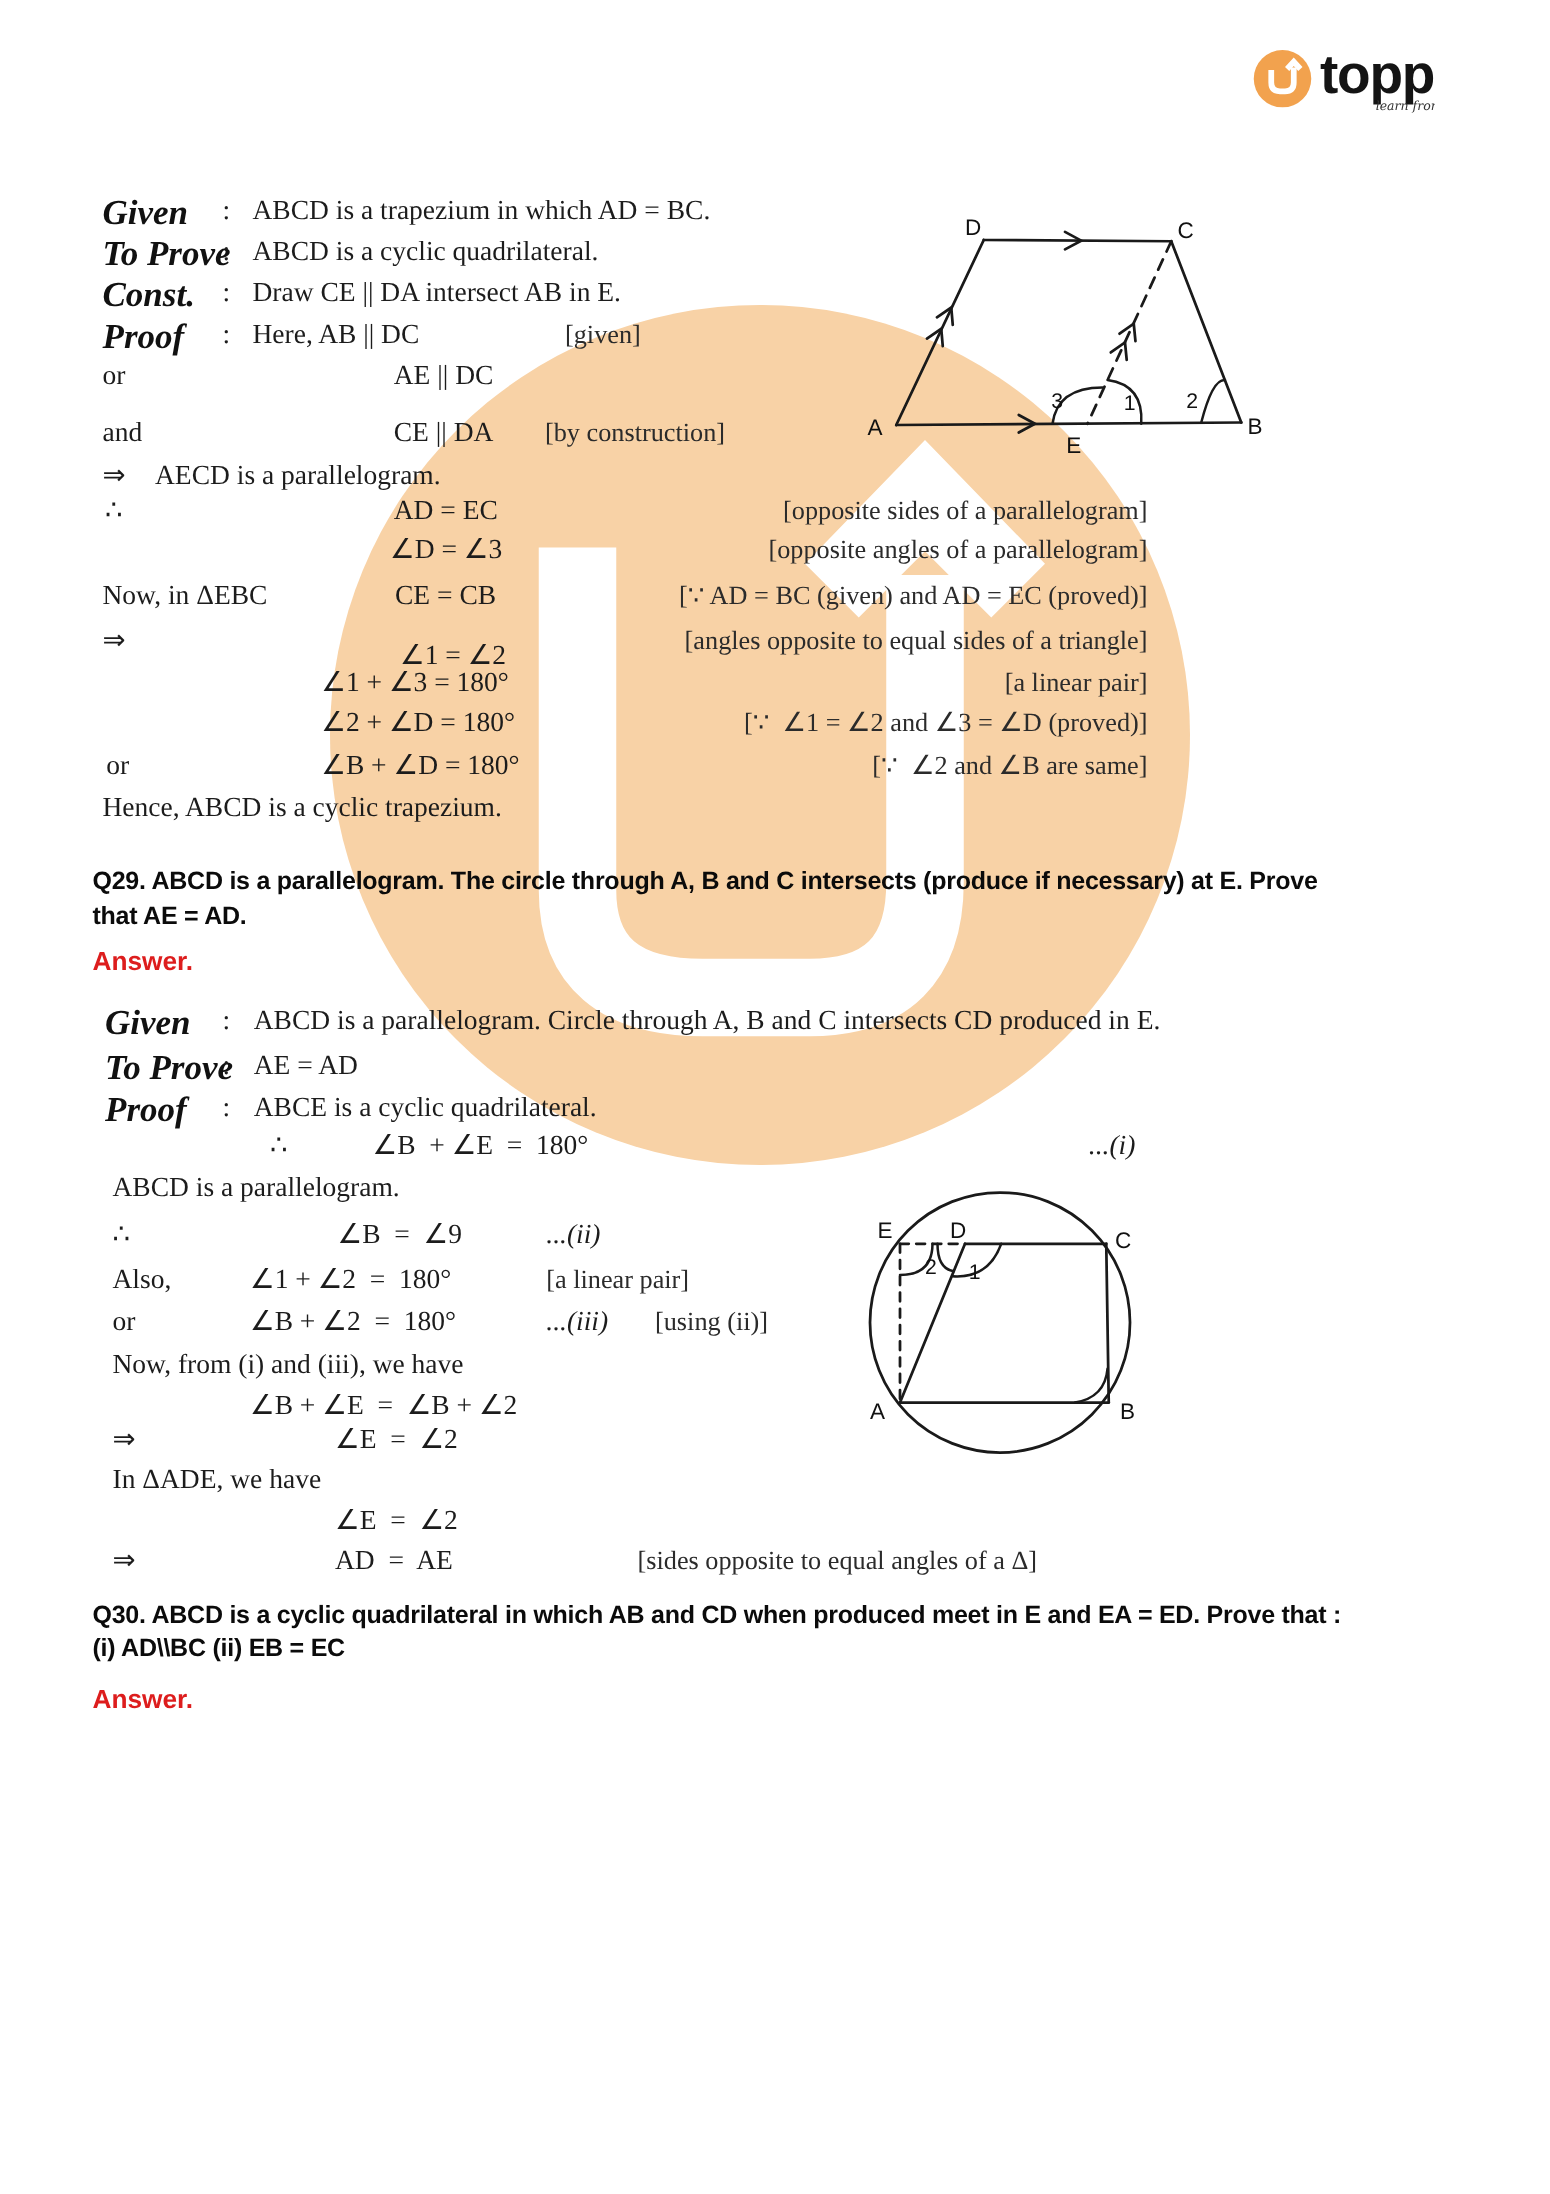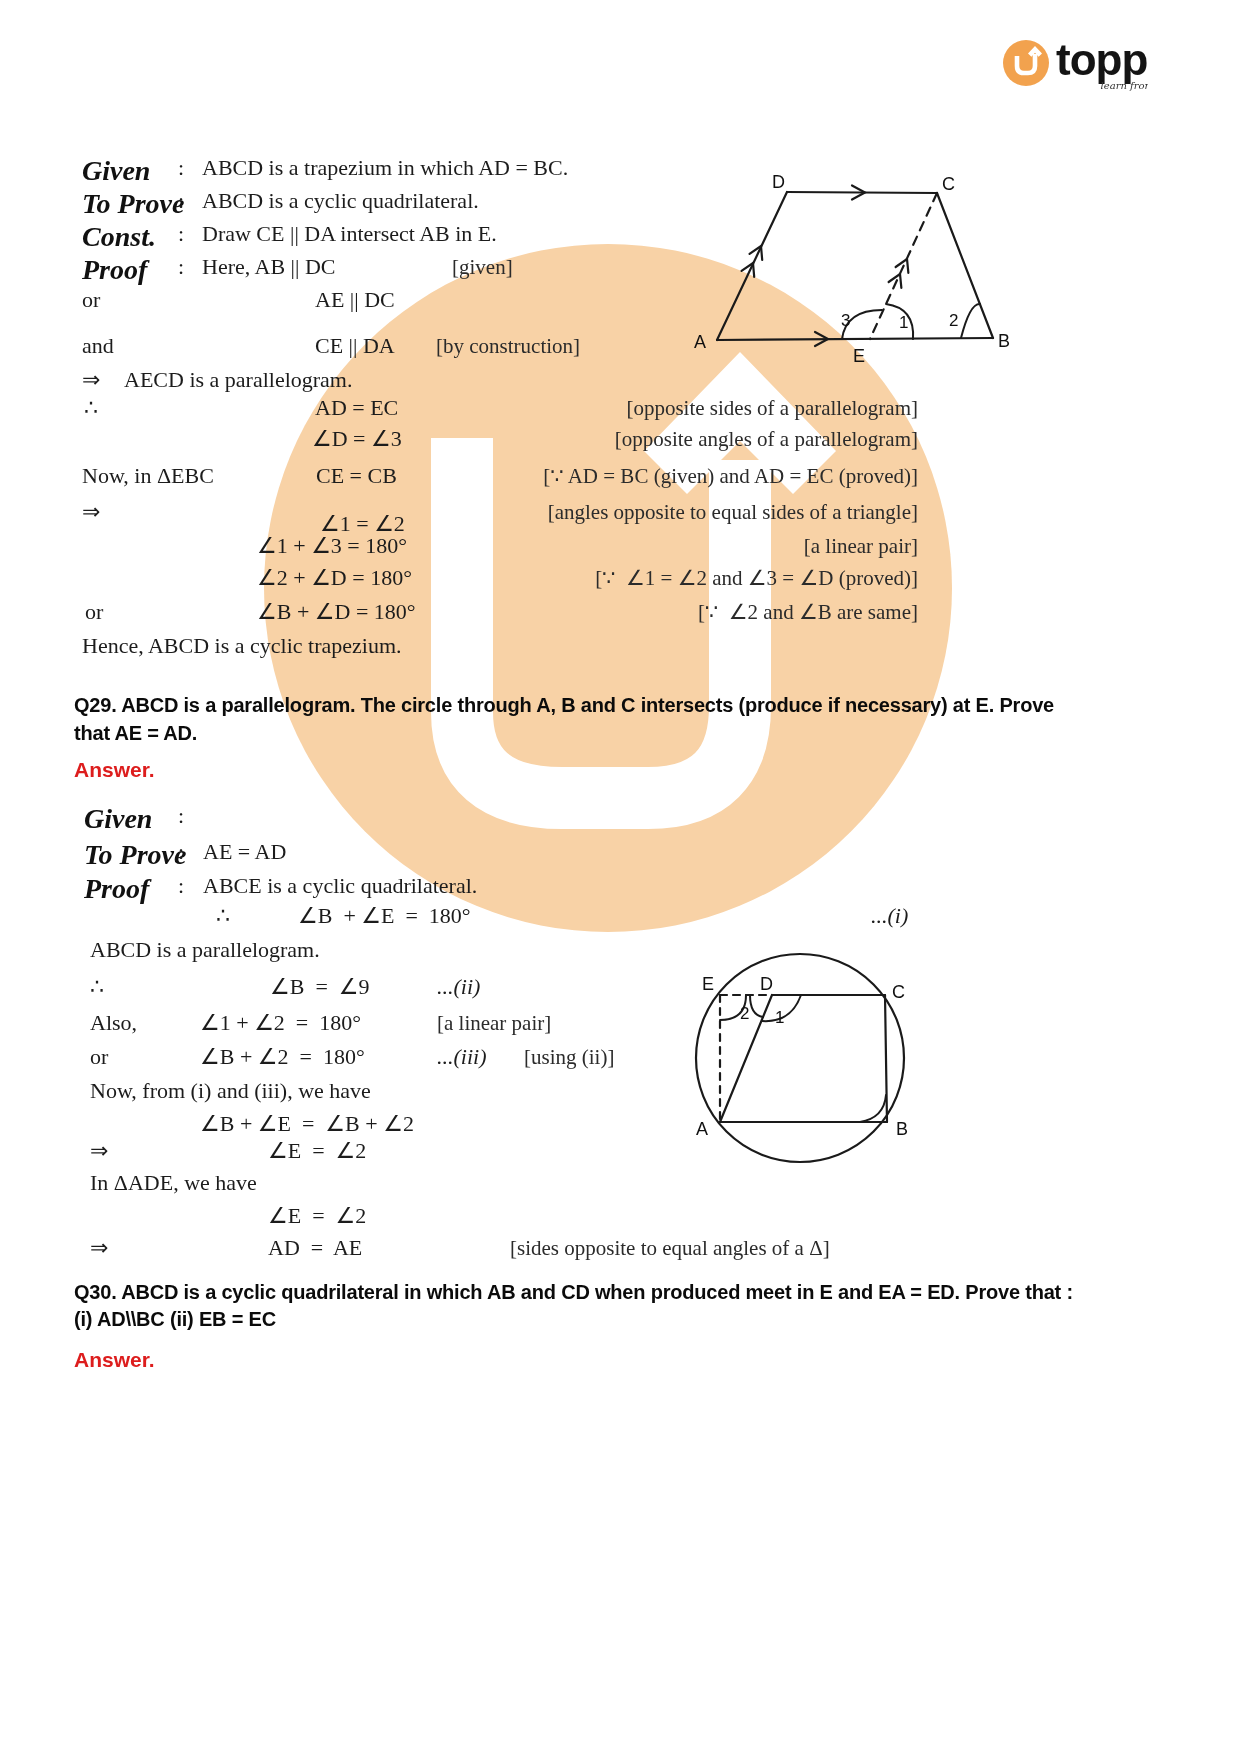--- a/index.html
+++ b/index.html
@@ -144,20 +144,21 @@
       <text class="ang" x="279" y="188">1</text>
       <text class="ang" x="329" y="186">2</text>
     </svg>
 
     <span class="t q" style="left:74px;top:694px">Q29. ABCD is a parallelogram. The circle through A, B and C intersects (produce if necessary) at E. Prove</span>
     <span class="t q" style="left:74px;top:722px">that AE = AD.</span>
     <span class="t ans" style="left:74px;top:758px">Answer.</span>
 
     <span class="t lbl" style="left:84px;top:804px">Given</span>
     <span class="t serif" style="left:178px;top:804px">:</span>
+    <span class="t serif" style="left:203px;top:804px">ABCD is a parallelogram. Circle through A, B and C intersects CD produced in E.</span>
 
     <span class="t lbl" style="left:84px;top:840px">To Prove</span>
     <span class="t serif" style="left:178px;top:840px">:</span>
     <span class="t serif" style="left:203px;top:840px">AE = AD</span>
 
     <span class="t lbl" style="left:84px;top:874px">Proof</span>
     <span class="t serif" style="left:178px;top:874px">:</span>
     <span class="t serif" style="left:203px;top:874px">ABCE is a cyclic quadrilateral.</span>
 
     <span class="t serif" style="left:216px;top:904px">∴</span>

